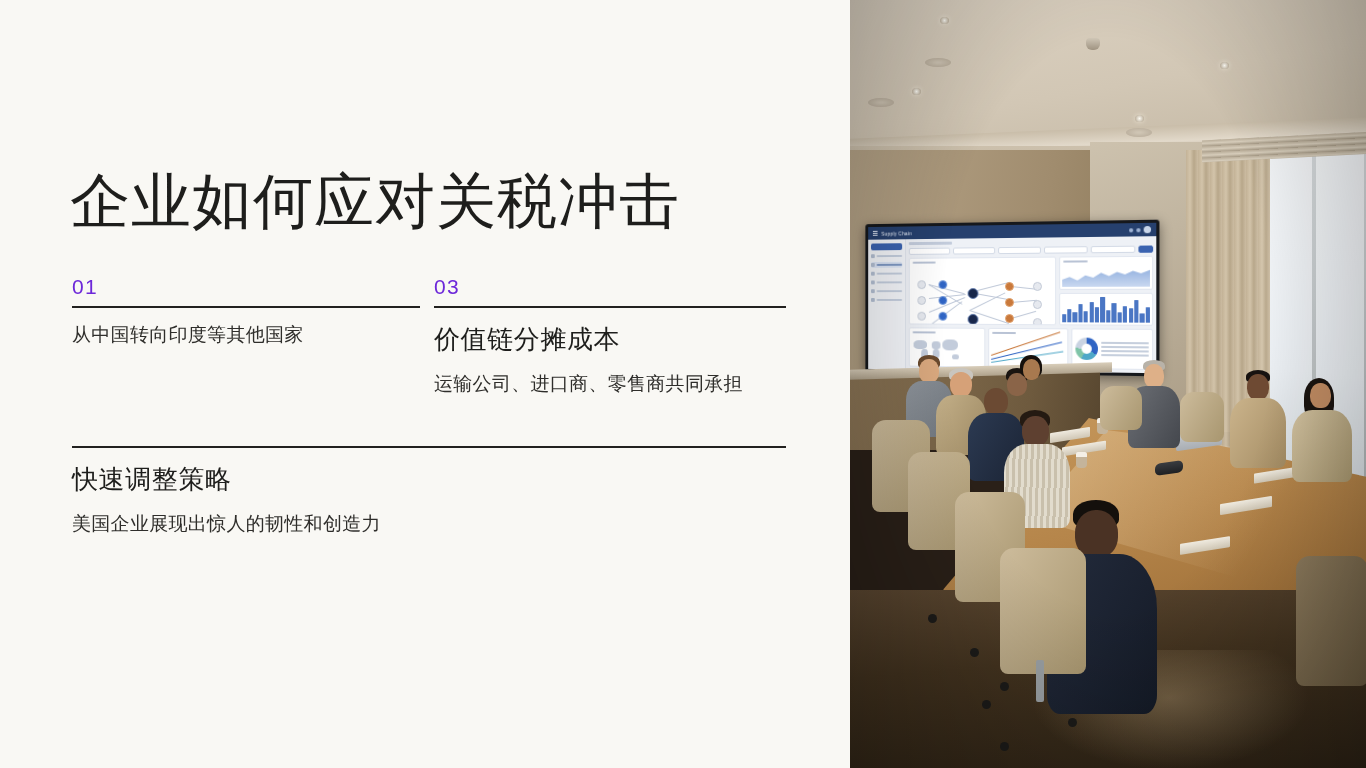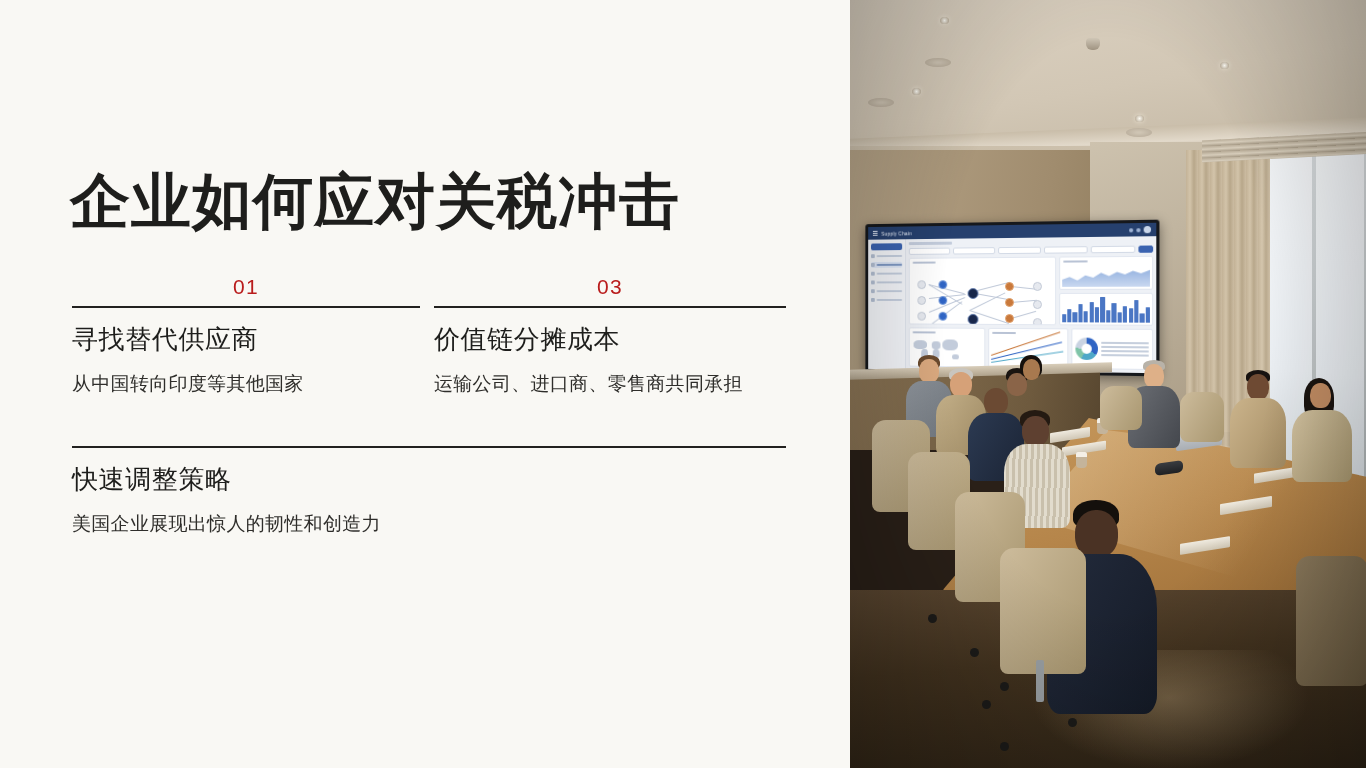--- a/index.html
+++ b/index.html
@@ -12,32 +12,31 @@
 
   
   .left-panel{
     position:absolute; left:0; top:0;
     width:850px; height:768px;
     background:#F9F8F4;
   }
   .slide-title{
     position:absolute; left:70px; top:168px;
     font-size:60px; line-height:1.12;
-    font-weight:700; color:#1E1E1C;
+    font-weight:400; color:#1E1E1C;
     letter-spacing:1px;
     white-space:nowrap;
   }
 
   
   .item{ position:absolute; }
   .item-num{
-    font-size:21px; font-weight:400; color:#b91c1c;
+    font-size:21px; font-weight:400; color:#6d28d9;
     letter-spacing:1.2px; line-height:1;
     margin-bottom:9px;
-    text-align:center;
   }
   .item-rule{
     height:2px; background:#22211F; width:100%;
     margin-bottom:15px;
   }
   .item-heading{
     font-size:26px; font-weight:500; color:#1E1E1C;
     letter-spacing:0.6px; line-height:1.25;
     margin-bottom:16px; white-space:nowrap;
   }
@@ -287,21 +286,20 @@
 </head>
 <body>
 
 <div class="left-panel">
 
   <div class="slide-title">企业如何应对关税冲击</div>
 
   <div class="item" id="item-01">
     <div class="item-num">01</div>
     <div class="item-rule"></div>
-    <div class="item-heading">寻找替代供应商</div>
     <div class="item-sub">从中国转向印度等其他国家</div>
   </div>
 
   <div class="item" id="item-02">
     <div class="item-num">03</div>
     <div class="item-rule"></div>
     <div class="item-heading">价值链分摊成本</div>
     <div class="item-sub">运输公司、进口商、零售商共同承担</div>
   </div>
 

